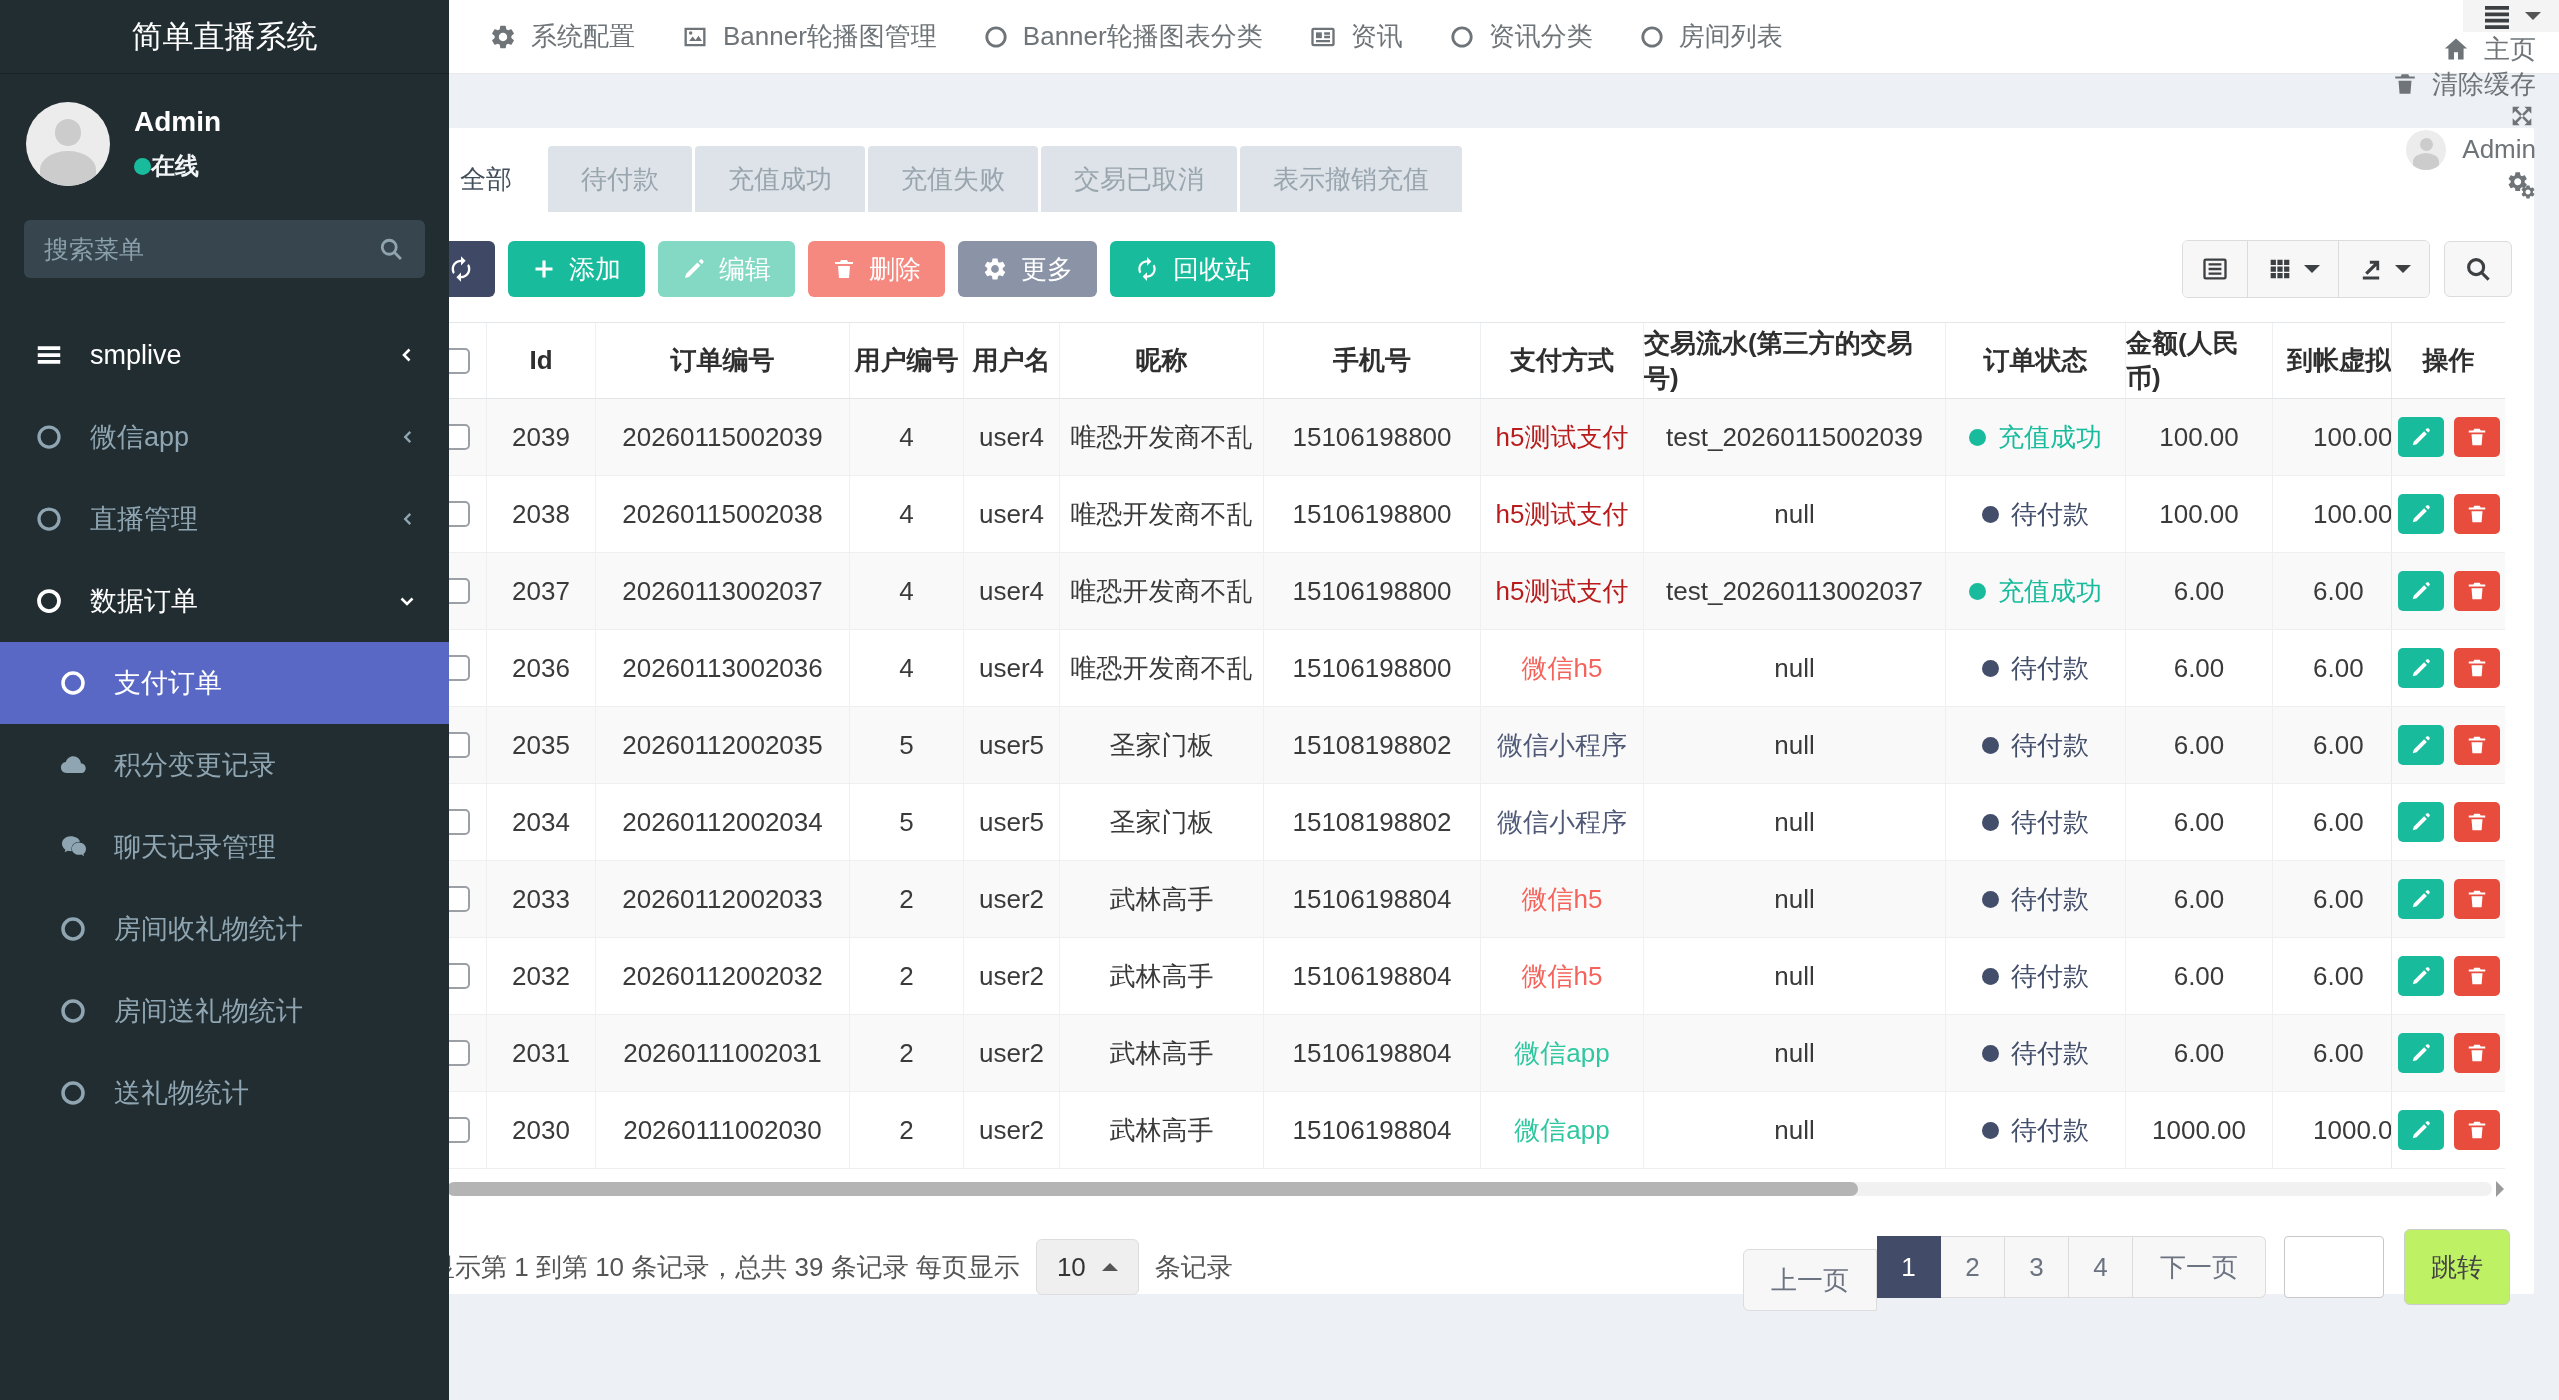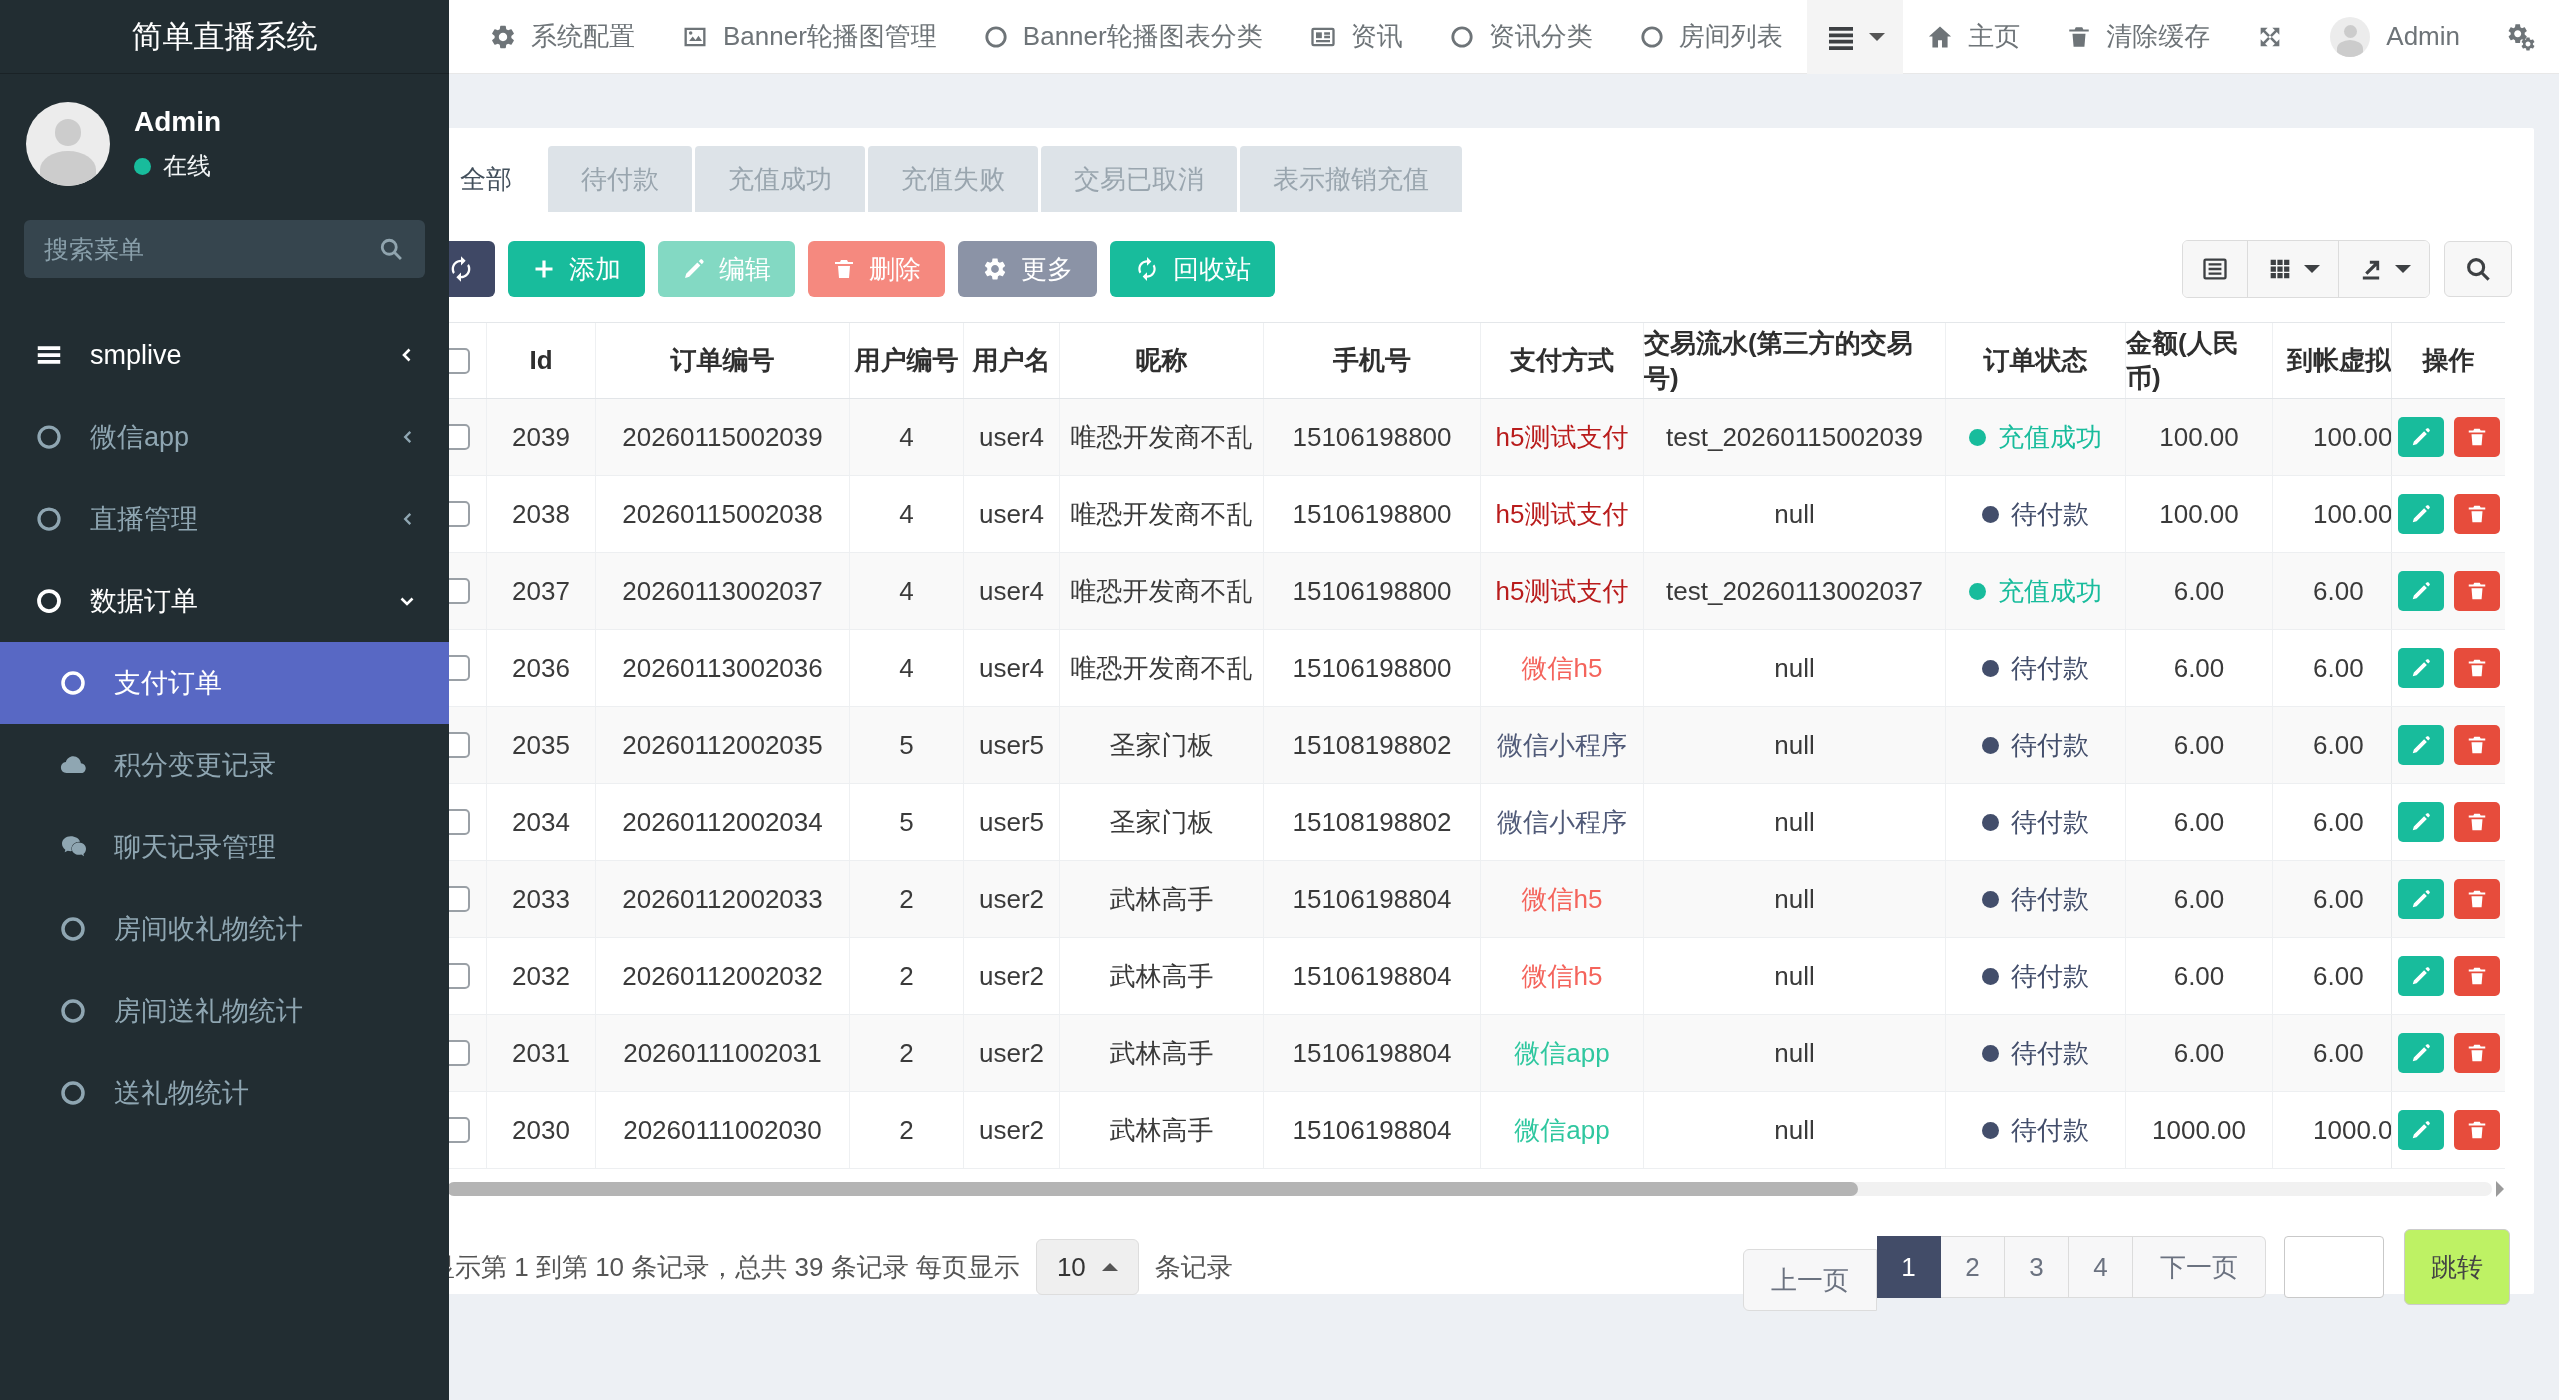--- a/index.html
+++ b/index.html
@@ -8,37 +8,37 @@
 svg { display:block; }
 
 
 .sidebar { position:absolute; left:0; top:0; width:449px; height:1400px; background:#222d32; z-index:5; }
 .sb-header { height:74px; display:flex; align-items:center; justify-content:center; color:#fff; font-size:31px; border-bottom:1px solid #1a2226; }
 .user-panel { display:flex; align-items:center; gap:24px; padding:28px 22px 6px 26px; }
 .avatar { width:84px; height:84px; border-radius:50%; background:#ececec; position:relative; overflow:hidden; flex:none; }
 .avatar::before { content:""; position:absolute; width:32%; height:32%; background:#cccccc; border-radius:50%; left:34%; top:20%; }
 .avatar::after { content:""; position:absolute; width:66%; height:44%; background:#cccccc; border-radius:50% 50% 4px 4px; left:17%; top:58%; }
 .user-name { color:#fff; font-size:28px; font-weight:bold; margin-bottom:12px; }
-.user-status { display:flex; align-items:center; gap:12px; color:#f2f5f6; font-size:24px; }
+.user-status { display:flex; align-items:center; color:#f2f5f6; font-size:24px;font-weight:bold; }
 .dot { width:17px; height:17px; border-radius:50%; background:#18bc9c; }
 .sb-search { margin:28px 24px 36px; height:58px; background:#36454e; border-radius:6px; display:flex; align-items:center; padding:0 20px; }
 .sb-search input { flex:1; background:transparent; border:0; outline:0; color:#cfd8dc; font-size:25px; }
 .sb-search input::placeholder { color:#8aa0ab; }
 .menu { list-style:none; }
 .m-item { height:82px; display:flex; align-items:center; padding:0 30px 0 34px; font-size:27px; color:#8fa6b2; cursor:pointer; }
 .m-item .mi { width:56px; flex:none; display:flex; align-items:center; }
 .m-item .chev { margin-left:auto; display:flex; }
 .m-item.white { color:#fff; }
 .m-item.active { background:#5868c4; color:#fff; }
 .m-sub { padding-left:58px; }
 
 
 .topnav { position:absolute; left:380px; top:0; right:0; height:74px; background:#fff; border-bottom:1px solid #e8e8e8; display:flex; align-items:center; z-index:4; }
 .tn-item { display:flex; align-items:center; gap:14px; height:74px; padding:0 23px; color:#6e7478; font-size:26px; cursor:pointer; }
-.tn-right { margin-left:auto; display:flex; align-items:flex-end; height:74px; }
+.tn-right { margin-left:auto; display:flex; align-items:flex-end; height:74px;flex-direction:column; }
 .tn-toggle { width:96px; height:74px; background:#f4f4f4; display:flex; align-items:center; justify-content:center; gap:12px; cursor:pointer; }
 .caret-down { width:0; height:0; border:8px solid transparent; border-top-color:#555; margin-top:8px; }
 .avatar-sm { width:40px; height:40px; }
 .avatar-sm::before { width:34%; height:34%; }
 .tn-user { display:flex; align-items:center; gap:16px; }
 
 
 .content { position:absolute; left:380px; top:74px; right:0; bottom:0; }
 .card { margin:54px 25px 0; height:1166px; background:#fff; border-radius:2px; position:relative; }
 

